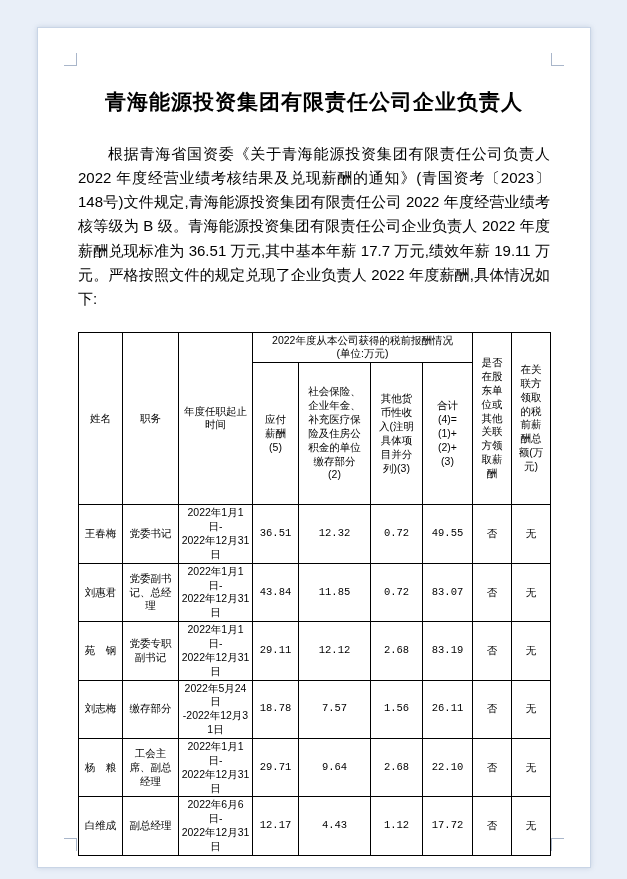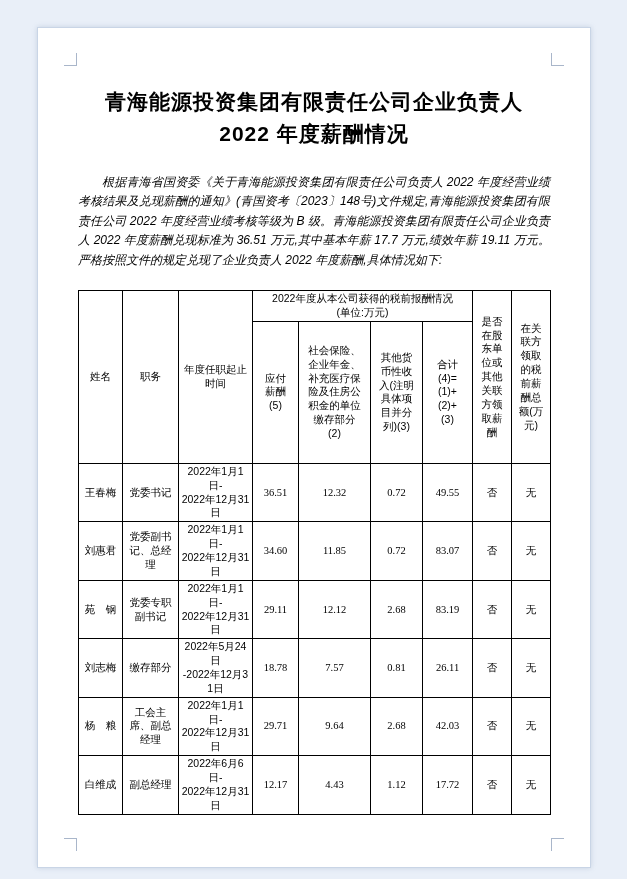--- a/index.html
+++ b/index.html
@@ -28,25 +28,24 @@
 
   .doc-title {
     text-align:center;
     font-weight:bold;
     font-size:21px;
     line-height:1.5;
     letter-spacing:1px;
   }
   .body-text {
     margin-top:24px;
-    font-size:12px;
+    font-size:15px;
     line-height:1.62;
     text-align:justify;
     text-indent:2em;
-    font-style:italic;
   }
 
   table.salary {
     width:472px;
     margin-top:20px;
     border-collapse:collapse;
     table-layout:fixed;
   }
   table.salary td {
     border:1px solid #000;
@@ -59,36 +58,35 @@
     overflow:hidden;
     word-break:break-all;
   }
   tr.hdr-top  { height:30px; }
   tr.hdr-sub  { height:142px; }
   tr.data-row { height:36px; }
 
   td.name-cell   { font-size:11px; }
   td.pos-cell    { font-size:10px;margin-top:16px; }
   td.term-cell   { font-size:7px; line-height:1.55;margin-top:40px; }
-  td.num-cell    { font-family:Liberation Serif, serif; font-size:11.5px; }
+  td.num-cell    { font-family:Liberation Mono, monospace; font-size:11.5px; }
   td.flag-cell   { font-size:10.5px; }
   td.group-hdr   { font-size:10.5px; }
 </style>
 </head>
 <body>
 
 <div class="page">
   <div class="crop-mark tl"></div>
   <div class="crop-mark tr"></div>
   <div class="crop-mark bl"></div>
   <div class="crop-mark br"></div>
 
   <div class="doc-title">
     <div>青海能源投资集团有限责任公司企业负责人</div>
-    <div>2022 年度薪酬情况</div>
   </div>
 
   <p class="body-text">根据青海省国资委《关于青海能源投资集团有限责任公司负责人 2022 年度经营业绩考核结果及兑现薪酬的通知》(青国资考〔2023〕148号)文件规定,青海能源投资集团有限责任公司 2022 年度经营业绩考核等级为 B 级。青海能源投资集团有限责任公司企业负责人 2022 年度薪酬兑现标准为 36.51 万元,其中基本年薪 17.7 万元,绩效年薪 19.11 万元。严格按照文件的规定兑现了企业负责人 2022 年度薪酬,具体情况如下:</p>
 
   <table class="salary">
     <colgroup>
       <col style="width:44px">
         <col style="width:56px">
         <col style="width:74px">
       <col style="width:46px">
@@ -157,21 +155,21 @@
         <td class="num-cell">0.72</td>
         <td class="num-cell">49.55</td>
         <td class="flag-cell">否</td>
         <td class="flag-cell">无</td>
       </tr>
       <tr class="data-row">
         <td class="name-cell">刘惠君</td>
         <td class="pos-cell">党委副书记、总经理</td>
         <td class="term-cell">2022年1月1日-
 2022年12月31日</td>
-        <td class="num-cell">34.60</td>
+        <td class="num-cell">43.84</td>
         <td class="num-cell">11.85</td>
         <td class="num-cell">0.72</td>
         <td class="num-cell">83.07</td>
         <td class="flag-cell">否</td>
         <td class="flag-cell">无</td>
       </tr>
       <tr class="data-row">
         <td class="name-cell">苑　钢</td>
         <td class="pos-cell">党委专职副书记</td>
         <td class="term-cell">2022年1月1日-
@@ -183,34 +181,34 @@
         <td class="flag-cell">否</td>
         <td class="flag-cell">无</td>
       </tr>
       <tr class="data-row">
         <td class="name-cell">刘志梅</td>
         <td class="pos-cell">缴存部分</td>
         <td class="term-cell">2022年5月24日
 -2022年12月31日</td>
         <td class="num-cell">18.78</td>
         <td class="num-cell">7.57</td>
-        <td class="num-cell">0.81</td>
+        <td class="num-cell">1.56</td>
         <td class="num-cell">26.11</td>
         <td class="flag-cell">否</td>
         <td class="flag-cell">无</td>
       </tr>
       <tr class="data-row">
         <td class="name-cell">杨　粮</td>
         <td class="pos-cell">工会主席、副总经理</td>
         <td class="term-cell">2022年1月1日-
 2022年12月31日</td>
         <td class="num-cell">29.71</td>
         <td class="num-cell">9.64</td>
         <td class="num-cell">2.68</td>
-        <td class="num-cell">42.03</td>
+        <td class="num-cell">22.10</td>
         <td class="flag-cell">否</td>
         <td class="flag-cell">无</td>
       </tr>
       <tr class="data-row">
         <td class="name-cell">白维成</td>
         <td class="pos-cell">副总经理</td>
         <td class="term-cell">2022年6月6日-
 2022年12月31日</td>
         <td class="num-cell">12.17</td>
         <td class="num-cell">4.43</td>

